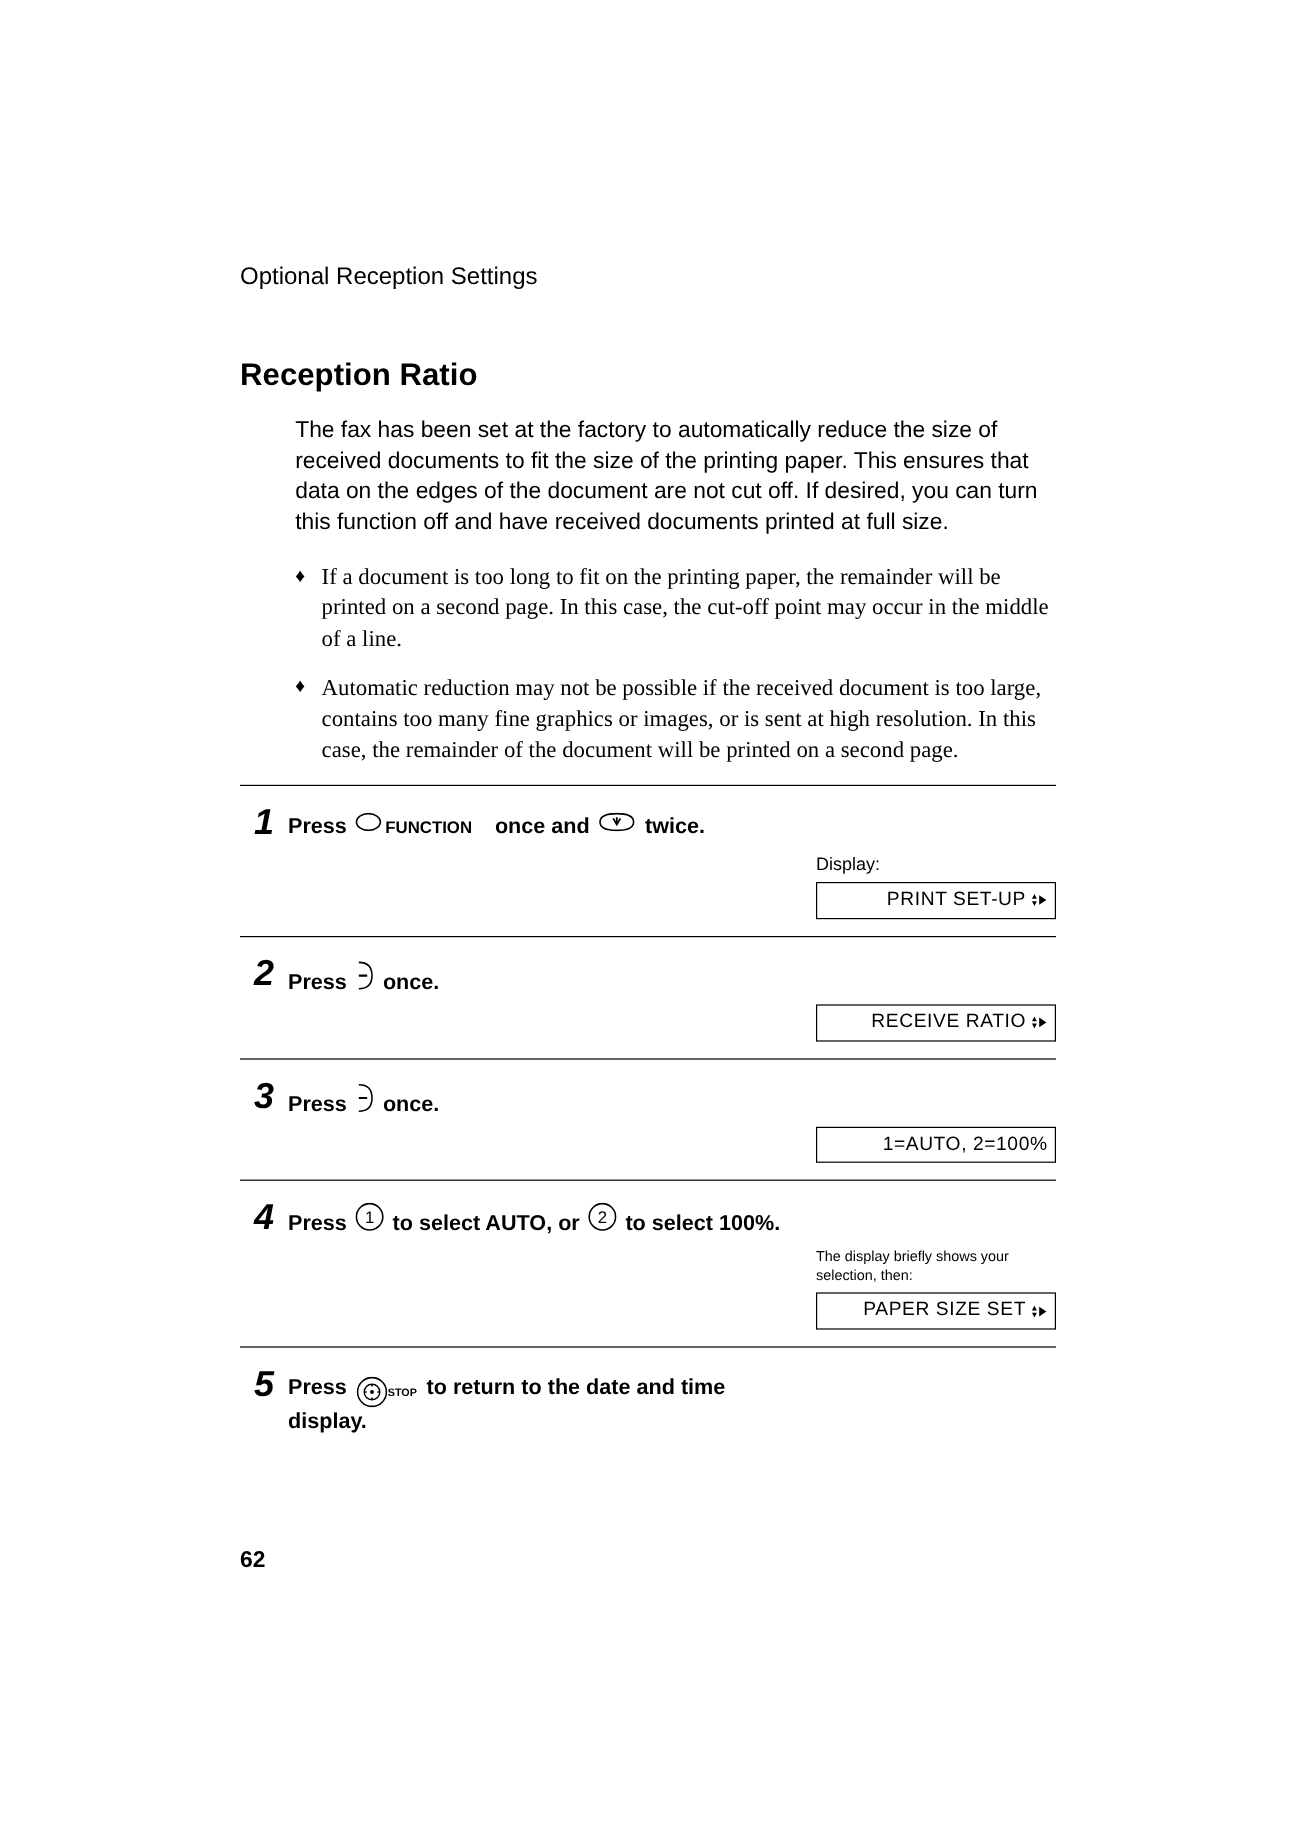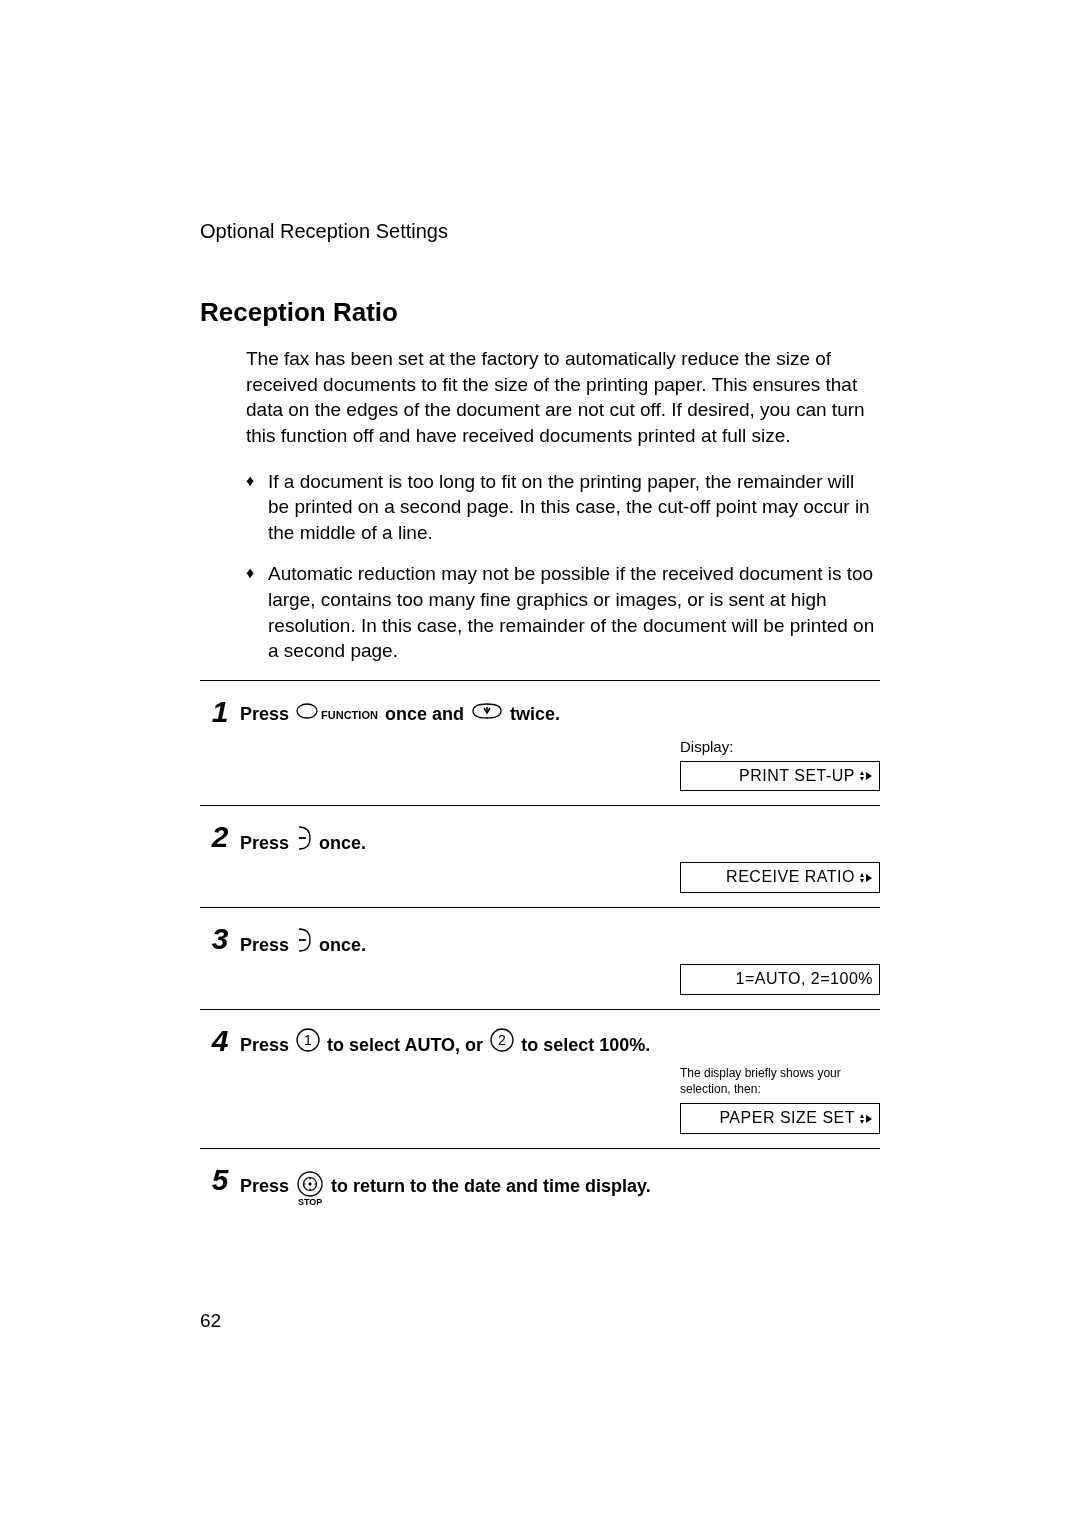--- a/index.html
+++ b/index.html
@@ -41,21 +41,21 @@
       font-size: 19px;
       line-height: 1.35;
       margin-bottom: 16px;
     }
     .bullet .diamond {
       width: 22px;
       flex-shrink: 0;
       font-size: 16px;
       line-height: 1.5;
     }
-    .bullet .text { flex: 1; }
+    .bullet .text { flex: 1; font-family: Liberation Serif, serif; }
     .steps {
       border-top: 1px solid #000;
     }
     .step {
       display: flex;
       border-bottom: 1px solid #000;
       padding: 10px 0 14px 0;
       align-items: flex-start;
       min-height: 60px;
     }
@@ -98,42 +98,42 @@
     .arrows {
       display: inline-flex;
       align-items: center;
       gap: 1px;
     }
     .arrows svg { display: block; }
     .rcol .note { margin-bottom: 6px; font-size:12px;}
     .pagenum {
       position: absolute;
       left: 200px;
-      bottom: 196px;
+      bottom: 216px;
       font-size: 19px;
-      font-weight: 400;
+      font-weight: 700;
     }
     
     .iwrap {
       display: inline-block;
       vertical-align: middle;
       margin: 0 2px;
       position: relative;
       top: -2px;
     }
     .func-label {
-      font-size: 11px;
+      font-size: 14px;
       font-weight: 700;
       vertical-align: middle;
       margin-left: 1px;
-      margin-right: 2px;
+      margin-right: 14px;
     }
     .stop-wrap {
       display: inline-flex;
-      flex-direction: column;
+      flex-direction: row;
       align-items: center;
       vertical-align: middle;
       margin: 0 3px;
       position: relative;
       top: 2px;
     }
     .stop-label {
       font-size: 9px;
       font-weight: 700;
       line-height: 1;

